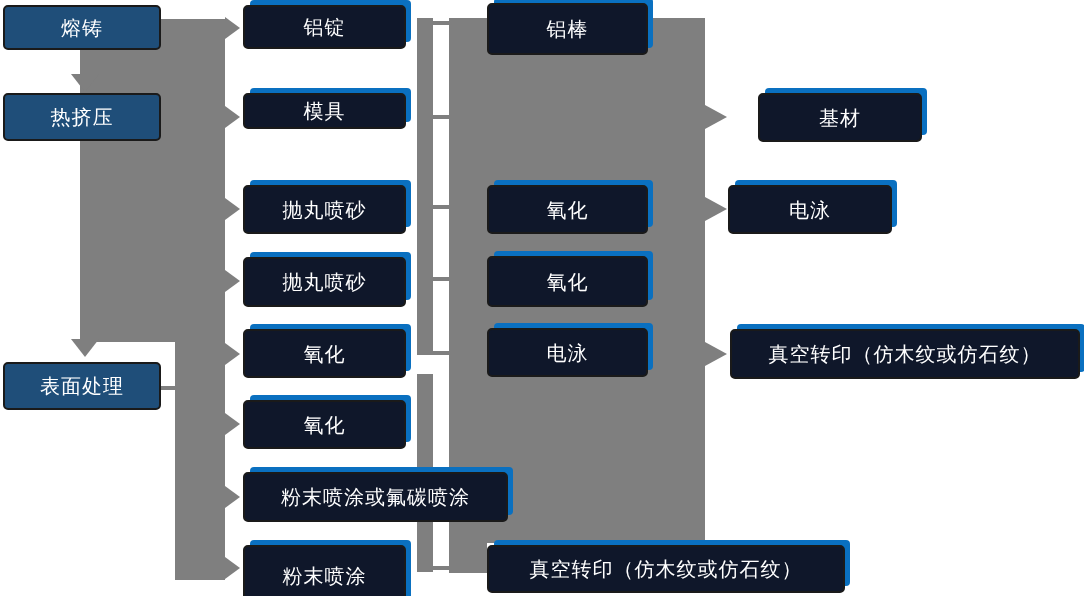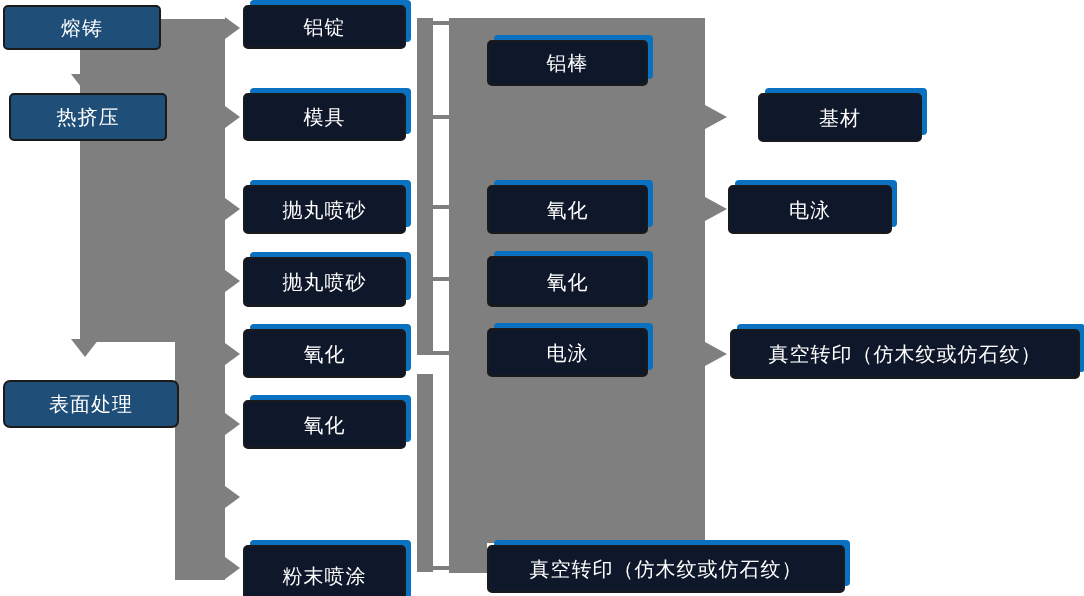--- a/index.html
+++ b/index.html
@@ -60,32 +60,33 @@
   <div class="gray" style="left:433px; top:566px; width:16px; height:4px;"></div>
 
   <div class="gray" style="left:449px; top:18px;  width:256px; height:525px;"></div>
   <div class="gray" style="left:449px; top:543px; width:38px;  height:30px;"></div>
 
   <div class="ar-big" style="left:705px; top:105px;"></div>
   <div class="ar-big" style="left:705px; top:197px;"></div>
   <div class="ar-big" style="left:705px; top:342px;"></div>
 
   <div class="node navy" style="left:3px; top:5px;   width:158px; height:45px;">熔铸</div>
-  <div class="node navy" style="left:3px; top:93px;  width:158px; height:48px;margin-left:6px;">热挤压</div>
-  <div class="node navy" style="left:3px; top:380px; width:176px; height:48px;border-radius:7px;">表面处理</div>
+  <div class="node navy" style="left:3px; top:93px;  width:158px; height:48px;">热挤压</div>
+  <div class="node navy" style="left:3px; top:362px; width:158px; height:48px;">表面处理</div>
 
   <div class="node blue" style="left:243px; top:5px;   width:163px; height:44px;">铝锭</div>
-  <div class="node blue" style="left:243px; top:93px;  width:163px; height:48px;">模具</div>
+  <div class="node blue" style="left:243px; top:93px;  width:163px; height:36px;">模具</div>
   <div class="node blue" style="left:243px; top:185px; width:163px; height:49px;">抛丸喷砂</div>
   <div class="node blue" style="left:243px; top:257px; width:163px; height:50px;">抛丸喷砂</div>
   <div class="node blue" style="left:243px; top:329px; width:163px; height:49px;">氧化</div>
   <div class="node blue" style="left:243px; top:400px; width:163px; height:49px;">氧化</div>
+  <div class="node blue" style="left:243px; top:472px; width:265px; height:50px;">粉末喷涂或氟碳喷涂</div>
   <div class="node blue" style="left:243px; top:545px; width:163px; height:61px;">粉末喷涂</div>
 
-  <div class="node blue" style="left:487px; top:3px;   width:161px; height:46px;margin-top:37px;">铝棒</div>
+  <div class="node blue" style="left:487px; top:3px;   width:161px; height:52px;">铝棒</div>
   <div class="node blue" style="left:487px; top:185px; width:161px; height:49px;">氧化</div>
   <div class="node blue" style="left:487px; top:256px; width:161px; height:51px;">氧化</div>
   <div class="node blue" style="left:487px; top:328px; width:161px; height:49px;">电泳</div>
 
   <div class="node blue" style="left:728px; top:93px;  width:164px; height:49px;margin-left:30px;">基材</div>
   <div class="node blue" style="left:728px; top:185px; width:164px; height:49px;">电泳</div>
   <div class="node blue" style="left:730px; top:329px; width:350px; height:50px;">真空转印（仿木纹或仿石纹）</div>
 
   <div class="node blue" style="left:487px; top:545px; width:358px; height:48px;">真空转印（仿木纹或仿石纹）</div>
 

